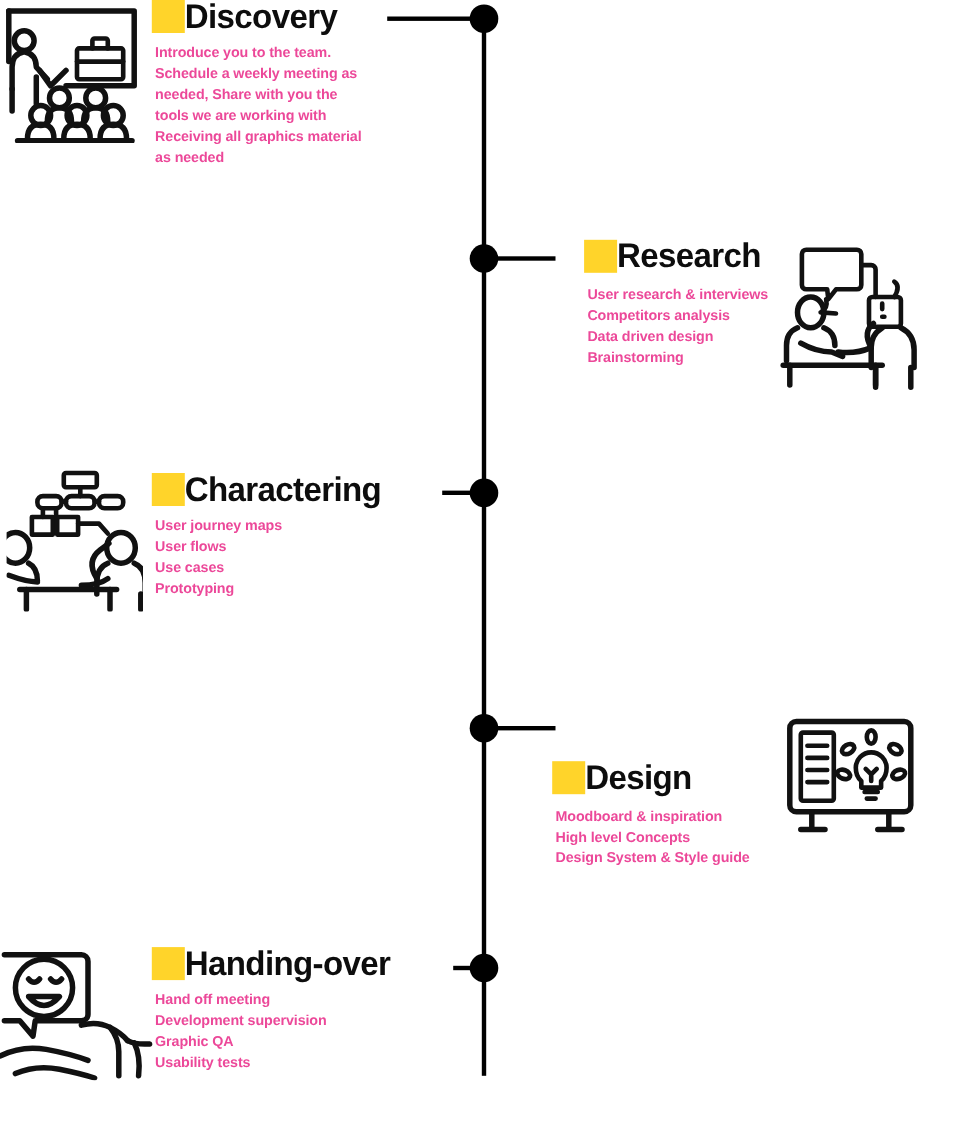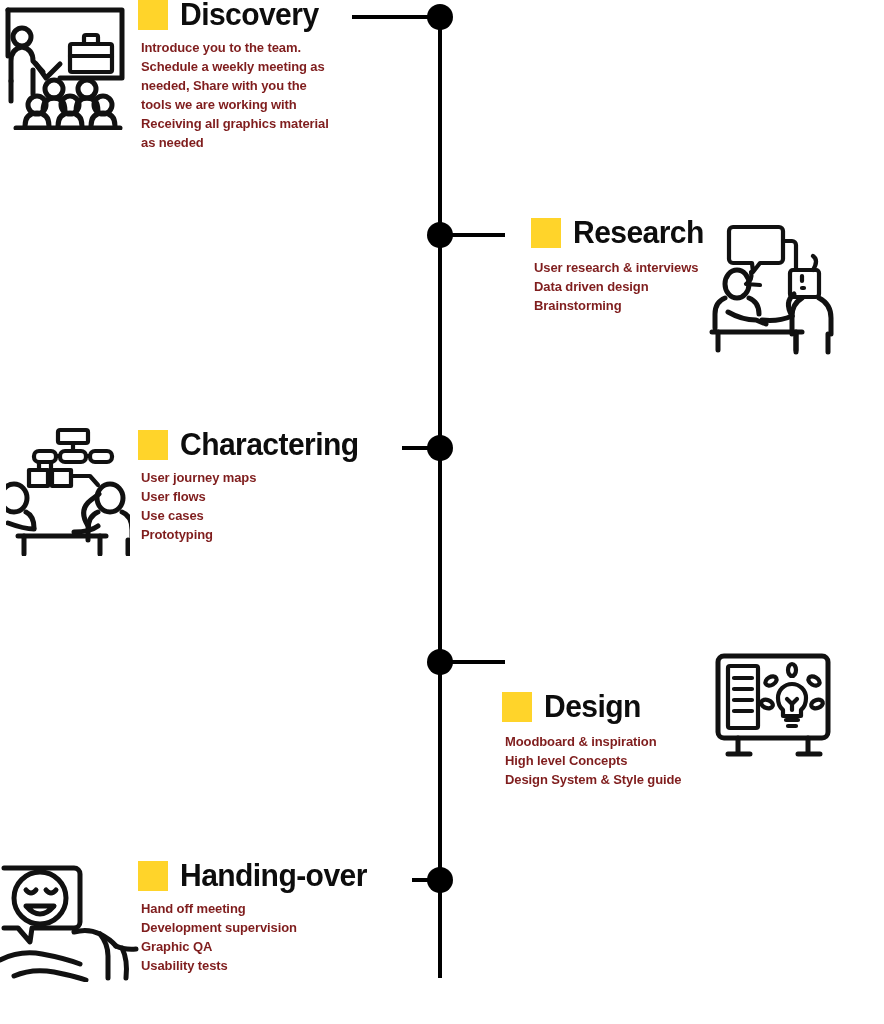--- a/index.html
+++ b/index.html
@@ -37,21 +37,21 @@
     position: absolute;
     height: 4px;
     background: #000000;
   }
 
   
   .stage { position: absolute; }
   .stage-head {
     display: flex;
     align-items: center;
-    gap: 12px;
+    gap: 0px;
   }
   .bullet-square {
     width: 30px;
     height: 30px;
     background: #FFD42A;
     flex: 0 0 auto;
   }
   .stage-title {
     font-size: 31px;
     font-weight: 700;
@@ -60,21 +60,21 @@
     color: #0d0d0d;
     white-space: nowrap;
     font-stretch: condensed;
     transform: scaleX(0.97);
     transform-origin: left center;
   }
   .stage-body {
     font-size: 13px;
     font-weight: 700;
     line-height: 19px;
-    color: #7f1d1d;
+    color: #ec4899;
     letter-spacing: -0.1px;
   }
   .stage-body div { white-space: nowrap; }
 
   
   .stage.left { text-align: left; }
   .stage.left .stage-body { margin-top: 8px; margin-left: 3px; }
   .stage.right .stage-body { margin-top: 10px; margin-left: 3px; }
 
   
@@ -147,20 +147,21 @@
   <div class="node-dot" style="top:222px;"></div>
   <div class="connector" style="left:450px; top:233px; width:55px;"></div>
 
   <div class="stage right" style="left:531px; top:218px; width:200px;">
     <div class="stage-head">
       <span class="bullet-square"></span>
       <span class="stage-title">Research</span>
     </div>
     <div class="stage-body">
       <div>User research &amp; interviews</div>
+      <div>Competitors analysis</div>
       <div>Data driven design</div>
       <div>Brainstorming</div>
     </div>
   </div>
 
   <div class="icon-box" style="left:706px; top:216px;">
     <svg width="138" height="140" viewBox="0 0 138 140">
 
       <path class="ln-thin" d="M27 11 H73 a4 4 0 0 1 4 4 V43 a4 4 0 0 1 -4 4 H54 l-7 9 l-1 -9 H27 a4 4 0 0 1 -4 -4 V15 a4 4 0 0 1 4 -4 Z"></path>
 

